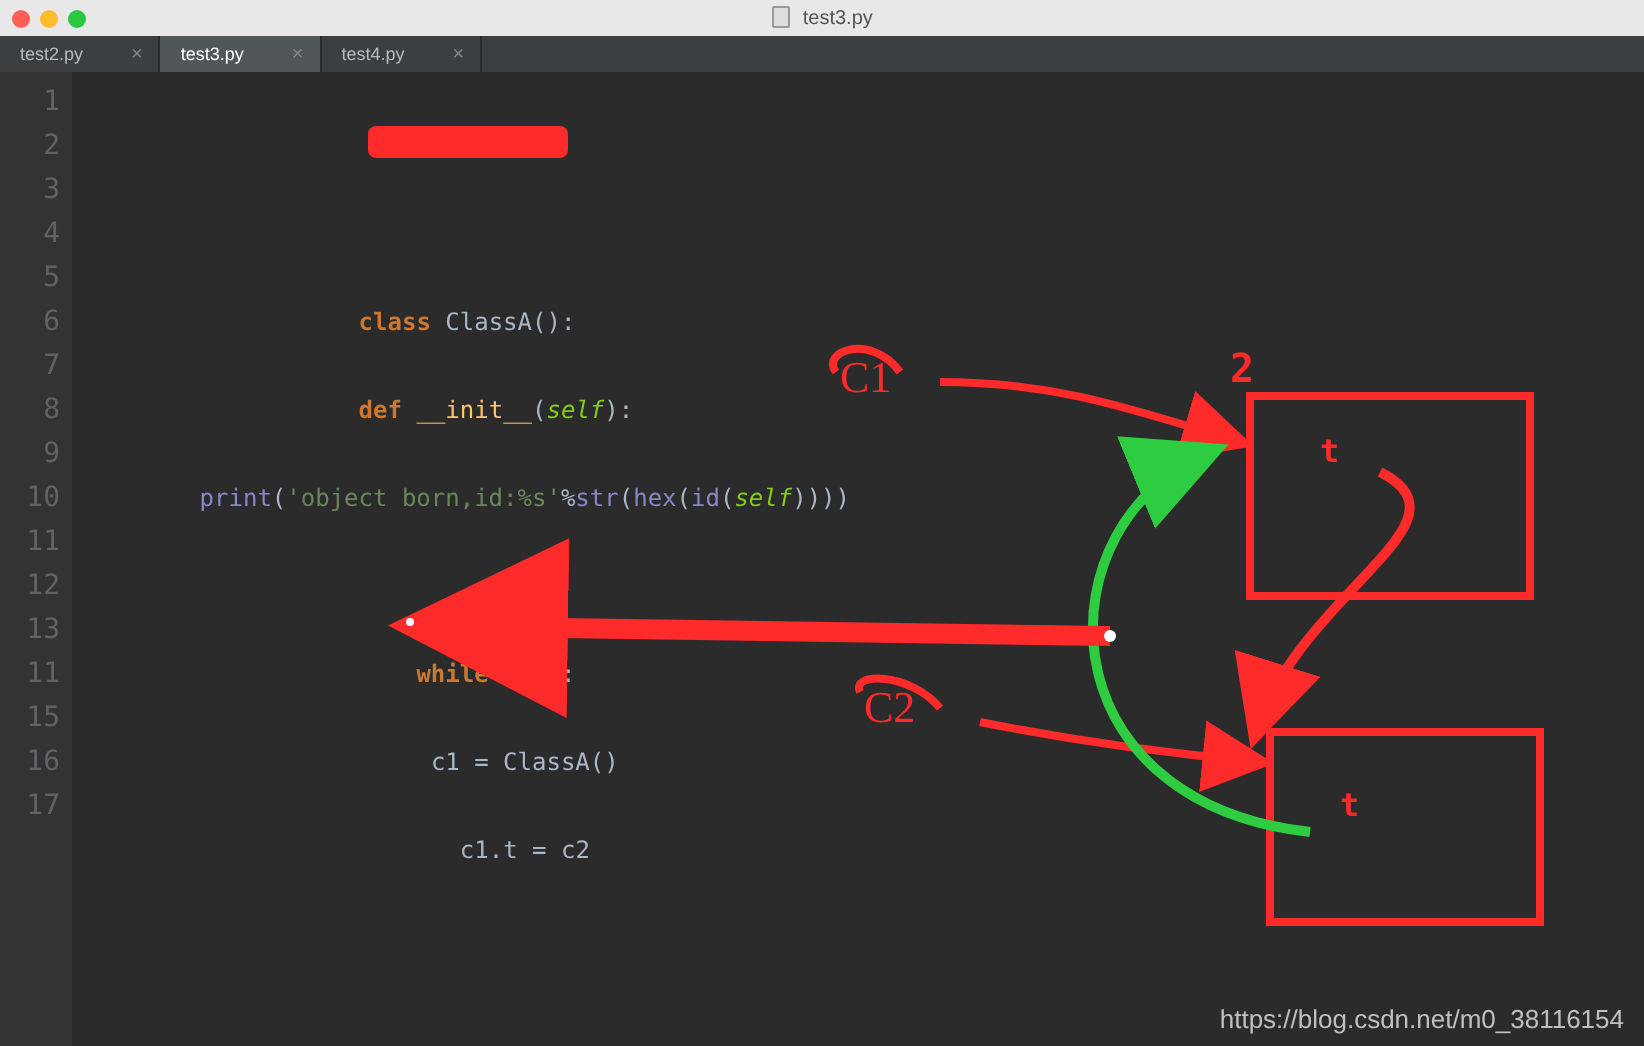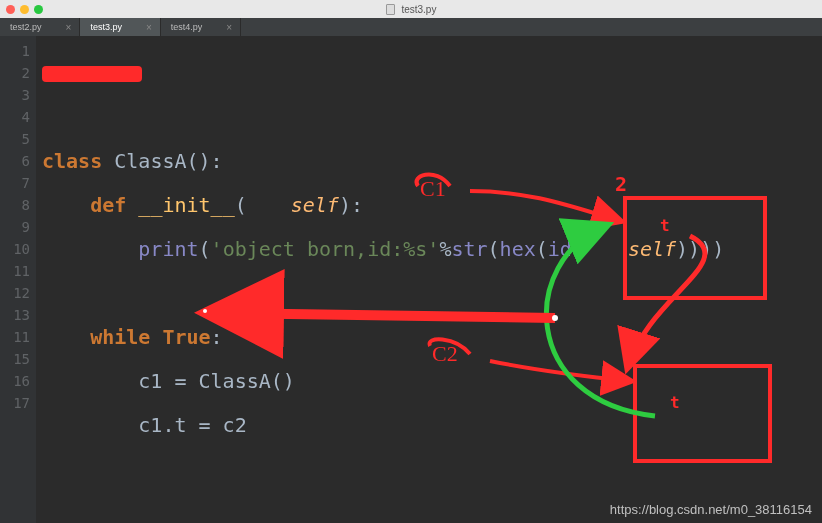--- a/index.html
+++ b/index.html
@@ -66,29 +66,30 @@
     background: #313335;
     color: #606366;
     text-align: right;
     padding: 4px 6px 0 0;
     font-size: 14px;
     line-height: 22px;
     user-select: none;
   }
   .code {
     padding: 4px 0 0 6px;
-    font-size: 20px;
+    font-size: 12px;
     line-height: 22px;
     white-space: pre;
+    text-align: center;
   }
   
   .kw  { color: #cc7832; font-weight: bold; }     
   .def { color: #ffc66d; }                         
   .cls { color: #a9b7c6; }                         
-  .self{ color: #fdba74; font-style: italic; margin-left: 44px; }     
+  .self{ color: #84cc16; font-style: italic; }     
   .str { color: #6a8759; }                         
   .fn  { color: #8888c6; }                         
   .op  { color: #a9b7c6; }
   .redacted {
     display: inline-block;
     height: 16px;
     border-radius: 4px;
     background: #ff2a2a;
     vertical-align: -2px;
   }

